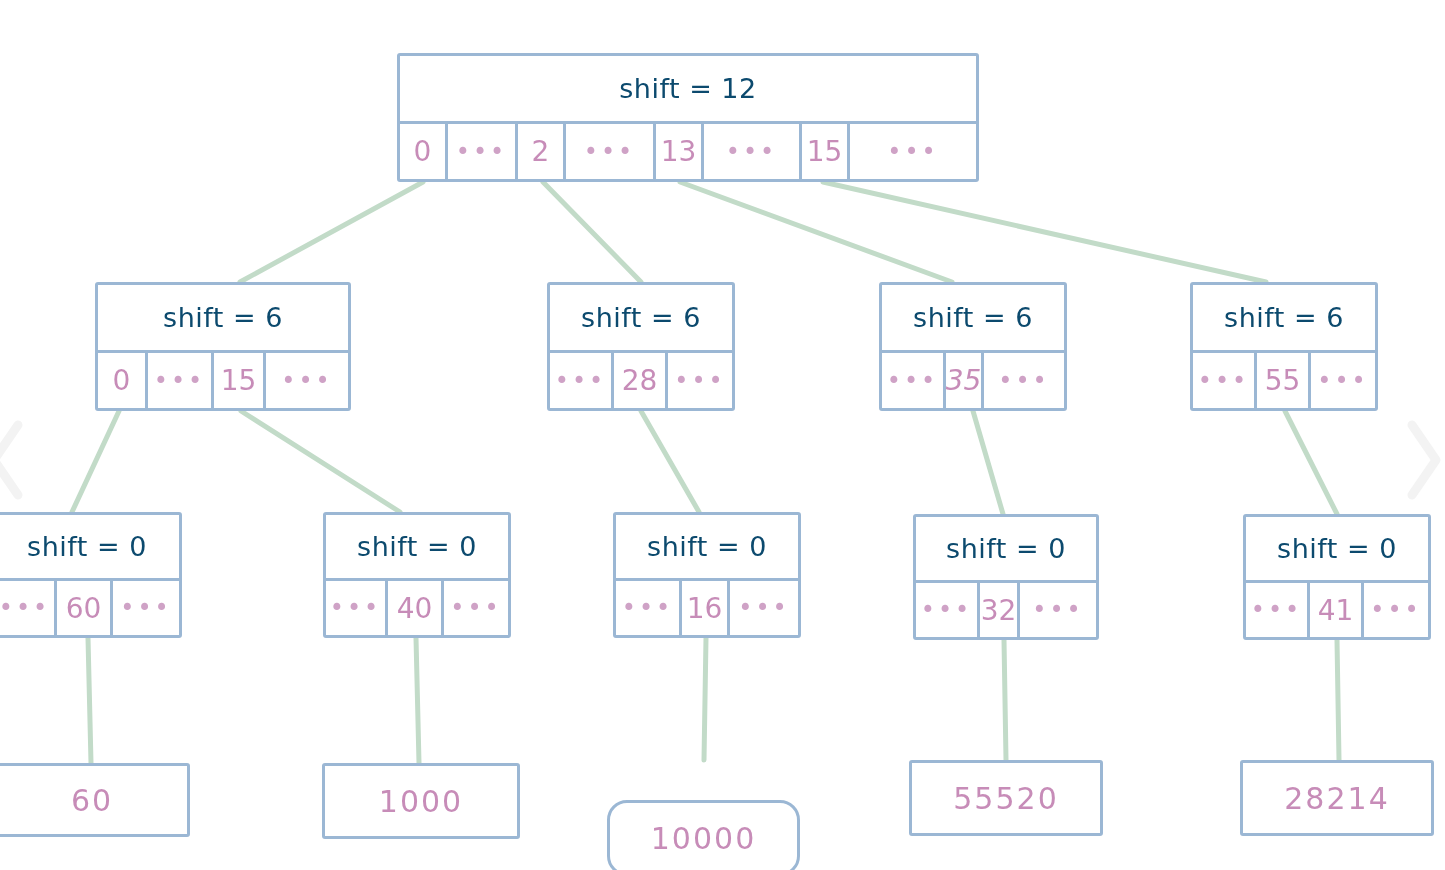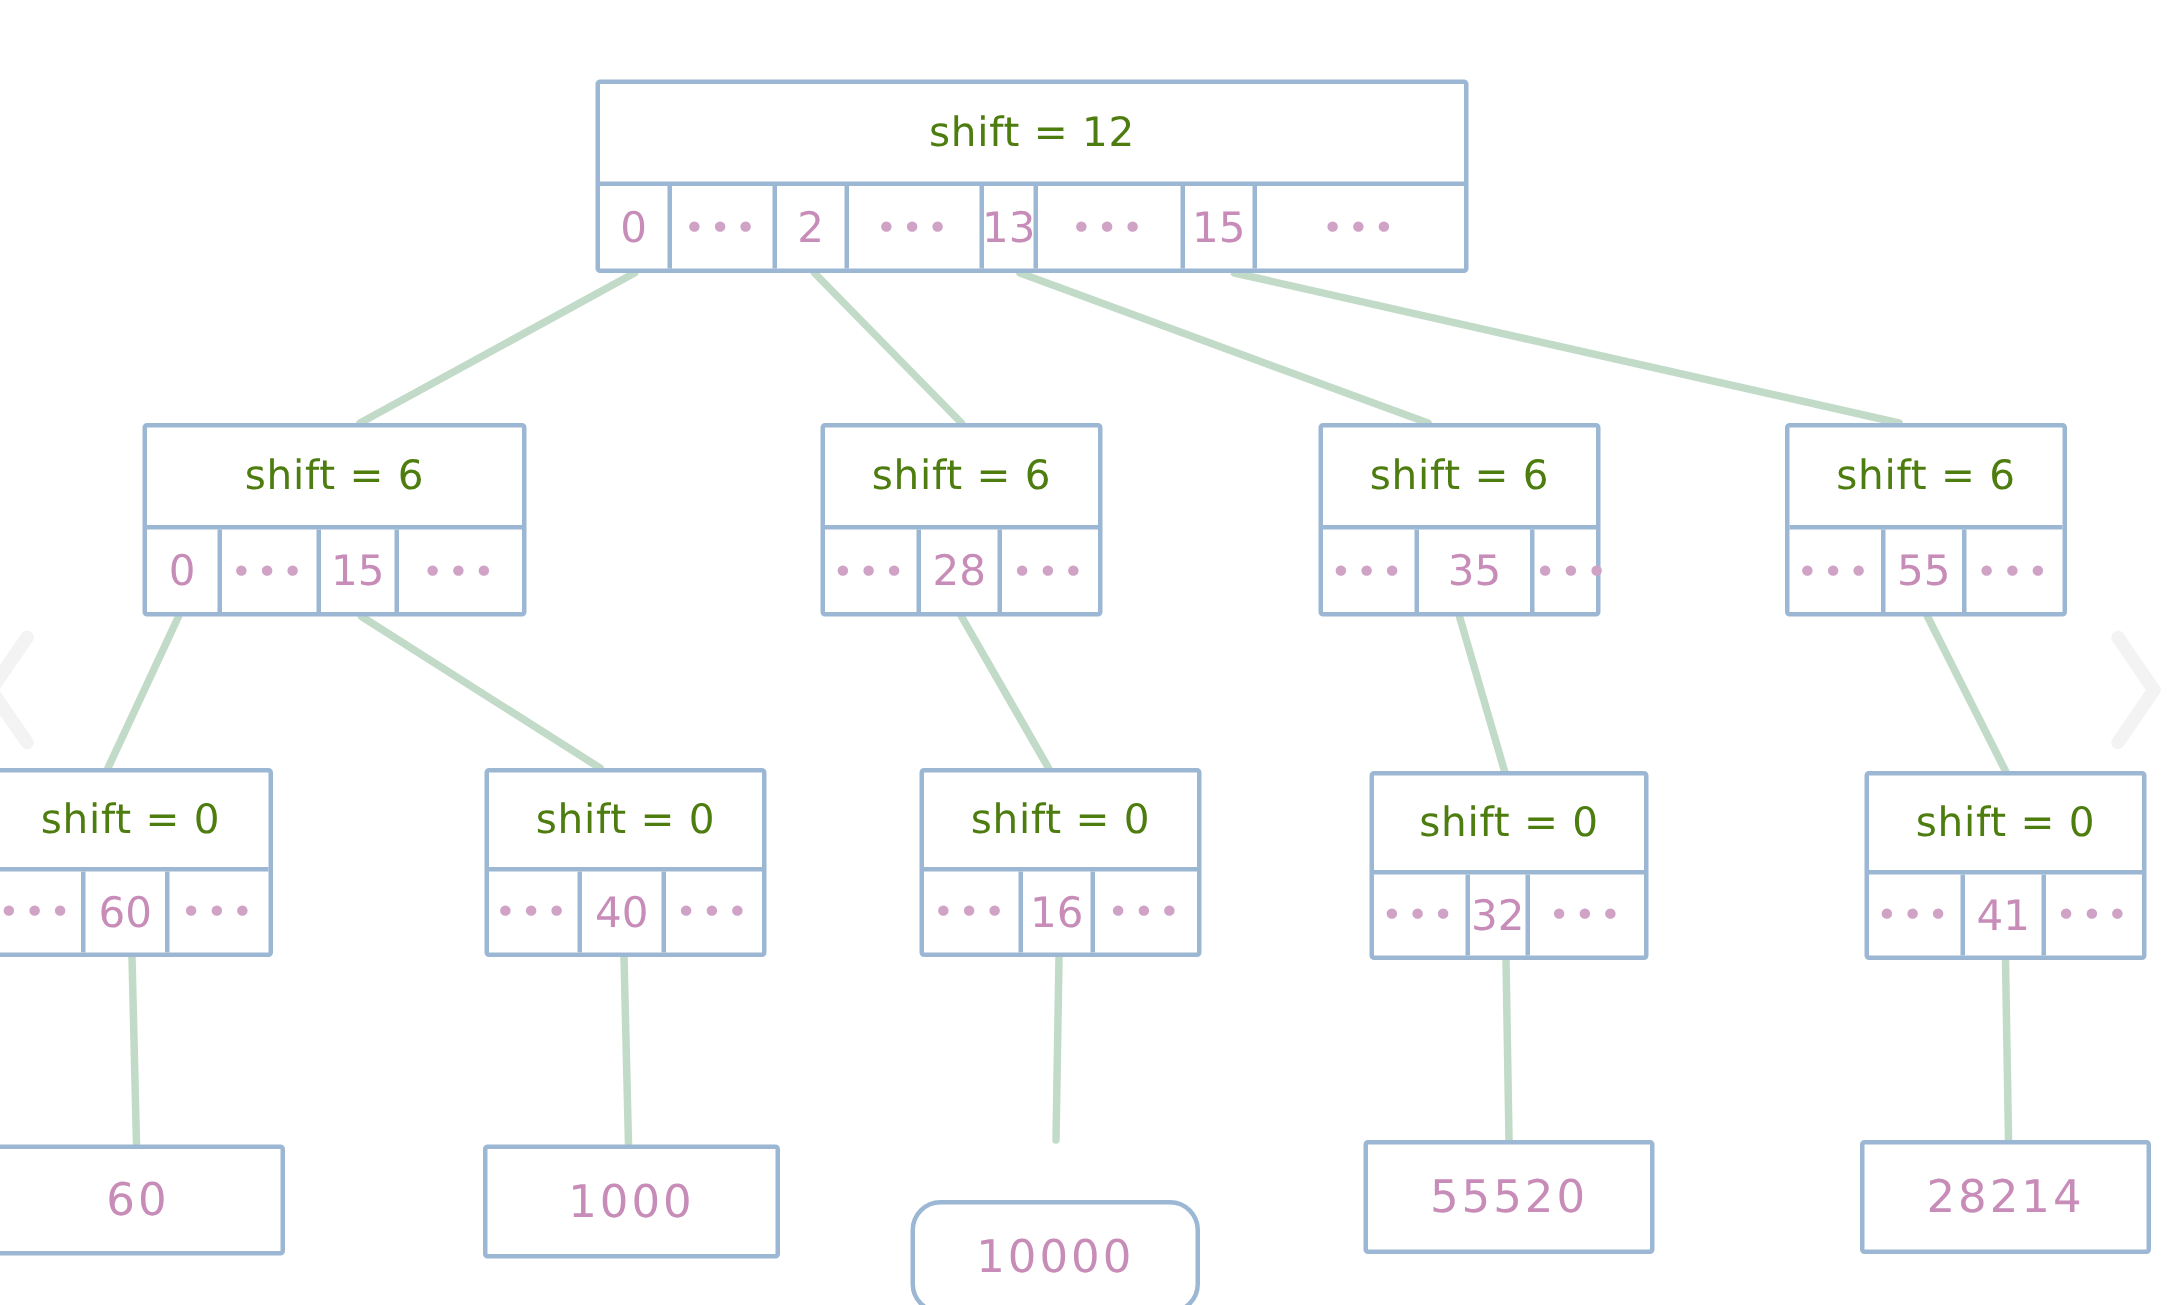--- a/index.html
+++ b/index.html
@@ -33,21 +33,21 @@
     border-radius: 3px;
     background: #ffffff;
     z-index: 2;
   }
   .node-header {
     box-sizing: border-box;
     border-bottom: 3px solid #9bb7d4;
     display: flex;
     align-items: center;
     justify-content: center;
-    color: #4d7c0f;
+    color: #0c4a6e;
     font-family: "DejaVu Sans", sans-serif;
     font-size: 27px;
     letter-spacing: 0.5px;
     white-space: nowrap;
   }
   .node-cells {
     display: flex;
     box-sizing: border-box;
     height: 58px;
   }
@@ -123,21 +123,21 @@
     </svg>
 
   <div id="node-layer">
       <div class="node" style="left: 397px; top: 53px; width: 582px; height: 129px;">
         <div class="node-header" style="height: 68px;">shift = 12</div>
         <div class="node-cells" style="height: 55px;">
           <div class="cell" style="width: 48px; flex: 0 0 auto;">0</div>
           <div class="cell ellipsis" style="width: 70px; flex: 0 0 auto;">•••</div>
           <div class="cell" style="width: 48px; flex: 0 0 auto;">2</div>
           <div class="cell ellipsis" style="width: 90px; flex: 0 0 auto;">•••</div>
-          <div class="cell" style="width: 36px; flex: 0 0 auto;">13</div>
+          <div class="cell" style="width: 48px; flex: 0 0 auto;">13</div>
           <div class="cell ellipsis" style="width: 98px; flex: 0 0 auto;">•••</div>
           <div class="cell" style="width: 48px; flex: 0 0 auto;">15</div>
           <div class="cell ellipsis" style="width: 126px; flex: 1 1 auto;">•••</div>
         </div>
       </div>
       <div class="node" style="left: 95px; top: 282px; width: 256px; height: 129px;">
         <div class="node-header" style="height: 68px;">shift = 6</div>
         <div class="node-cells" style="height: 55px;">
           <div class="cell" style="width: 50px; flex: 0 0 auto;">0</div>
           <div class="cell ellipsis" style="width: 66px; flex: 0 0 auto;">•••</div>
@@ -150,21 +150,21 @@
         <div class="node-cells" style="height: 55px;">
           <div class="cell ellipsis" style="width: 64px; flex: 0 0 auto;">•••</div>
           <div class="cell" style="width: 54px; flex: 0 0 auto;">28</div>
           <div class="cell ellipsis" style="width: 64px; flex: 1 1 auto;">•••</div>
         </div>
       </div>
       <div class="node" style="left: 879px; top: 282px; width: 188px; height: 129px;">
         <div class="node-header" style="height: 68px;">shift = 6</div>
         <div class="node-cells" style="height: 55px;">
           <div class="cell ellipsis" style="width: 64px; flex: 0 0 auto;">•••</div>
-          <div class="cell" style="width: 77px; flex: 0 0 auto;">35</div>
+          <div class="cell" style="width: 38px; flex: 0 0 auto; font-style: italic;">35</div>
           <div class="cell ellipsis" style="width: 64px; flex: 1 1 auto;">•••</div>
         </div>
       </div>
       <div class="node" style="left: 1190px; top: 282px; width: 188px; height: 129px;">
         <div class="node-header" style="height: 68px;">shift = 6</div>
         <div class="node-cells" style="height: 55px;">
           <div class="cell ellipsis" style="width: 64px; flex: 0 0 auto;">•••</div>
           <div class="cell" style="width: 54px; flex: 0 0 auto;">55</div>
           <div class="cell ellipsis" style="width: 64px; flex: 1 1 auto;">•••</div>
         </div>

